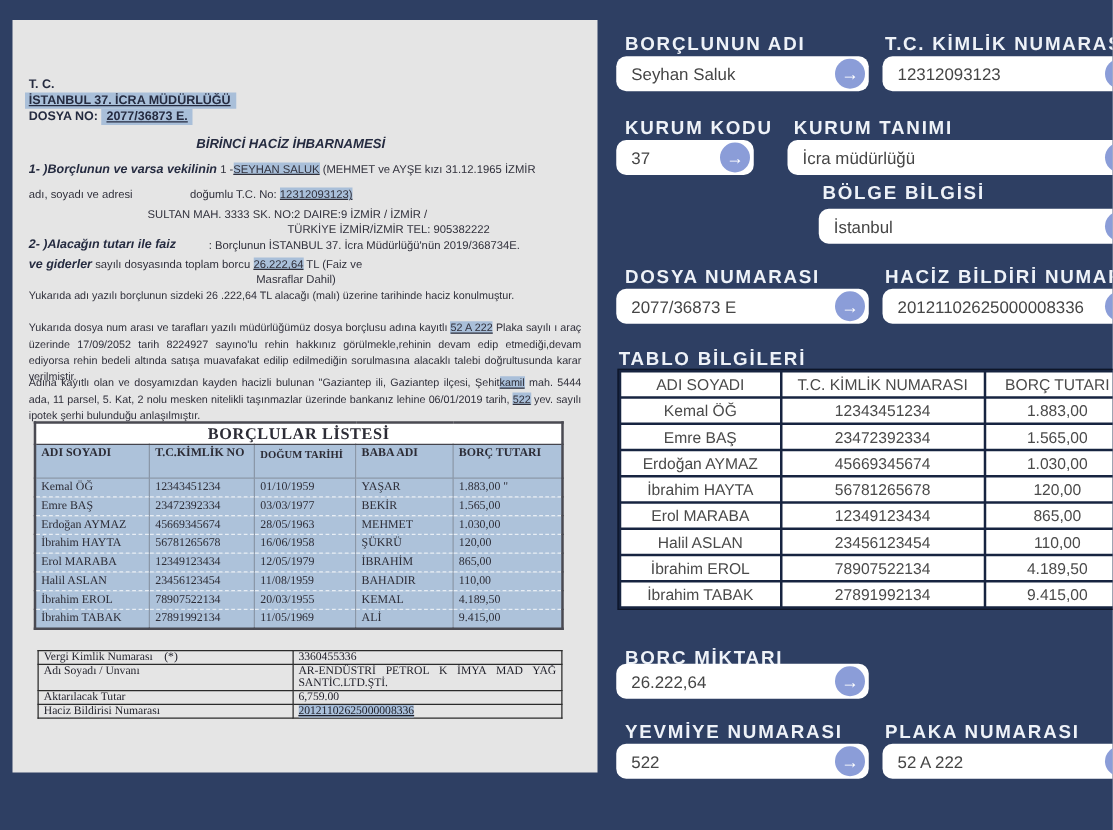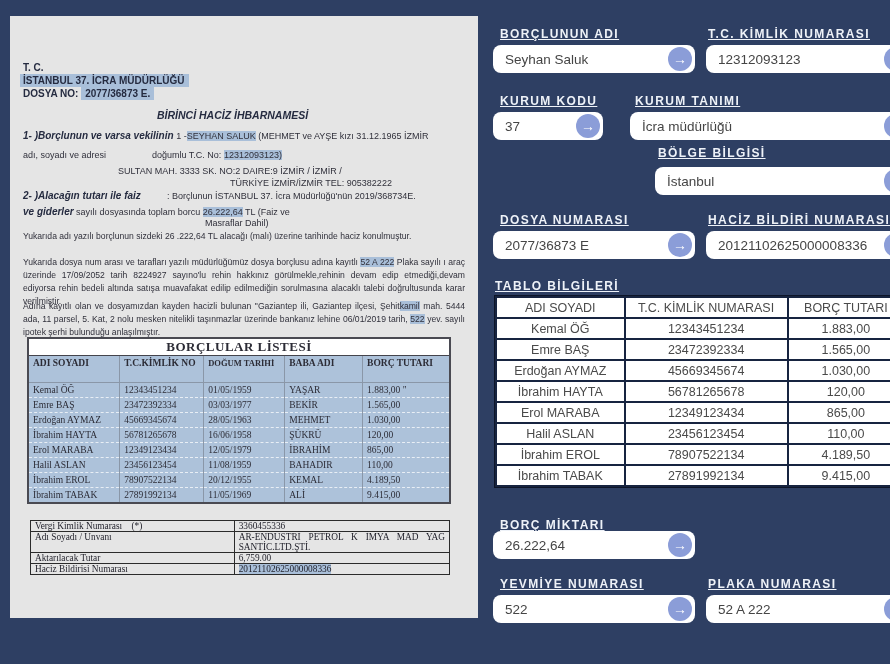--- a/index.html
+++ b/index.html
@@ -3,39 +3,39 @@
 <meta charset="utf-8">
 <style>
   html,body{margin:0;padding:0;}
   body{font-family:"Liberation Sans",sans-serif;}
   .screen{position:relative;width:890px;height:664px;background:#2e3f63;overflow:hidden;}
 
   
   .doc{position:absolute;left:10px;top:16px;width:468px;height:602px;background:#e5e5e5;color:#30303b;}
   .doc .abs{position:absolute;white-space:nowrap;}
   .doc .b{font-weight:bold;color:#252b40;font-style:italic;}
-  .hl{background:#a9bfd9;}
+  .hl{background:#a9bfd9;text-decoration:underline;}
   .d-head{font-size:10px;font-weight:bold;color:#252b40;}
   .d-body{font-size:9px;}
   .d-small{font-size:8.6px;}
   .doc p.para{position:absolute;margin:0;width:442px;font-size:8.6px;line-height:13px;white-space:normal;text-align:justify;}
 
   .btable{position:absolute;left:17px;top:321px;width:424px;border-collapse:collapse;font-family:"Liberation Serif",serif;color:#2c2c36;border:2px solid #4a4a52;}
   .btable td{border:1px solid #8a97a8;}
   .btable tr.ttitle td{background:#fff;font-weight:bold;font-size:13px;text-align:center;padding:0;border:1px solid #44444c;letter-spacing:.5px;margin-top:38px;}
   .btable tr.thead td{background:#adc2da;font-weight:bold;font-size:9.5px;padding:2px 4px;vertical-align:top;height:22px;}
   .btable tr.trow td{background:#adc2da;font-size:9.5px;padding:1px 4px;border-top:1px dashed #e8eef5;border-bottom:1px dashed #e8eef5;height:12px;}
 
   .itable{position:absolute;left:20px;top:504px;width:420px;border-collapse:collapse;font-family:"Liberation Serif",serif;font-size:9.3px;color:#1e1e28;}
   .itable td{border:1px solid #2b2b2b;padding:0 4px;vertical-align:top;}
   .itable td.lbl{width:201px;white-space:pre-wrap;}
   .itable td.val{width:211px;text-align:justify;}
 
   
-  .fld-label{position:absolute;font-weight:bold;font-size:12px;letter-spacing:1.4px;color:#eef2f8;white-space:nowrap;text-decoration:underline;}
+  .fld-label{position:absolute;font-weight:bold;font-size:15px;letter-spacing:1.4px;color:#eef2f8;white-space:nowrap;}
   .fld-input{position:absolute;height:28px;background:#fff;border-radius:8px;font-size:13.5px;color:#454545;display:flex;align-items:center;padding-left:12px;box-sizing:border-box;}
   .fld-value{white-space:nowrap;}
   .arrow{position:absolute;right:3px;top:50%;transform:translateY(-50%);width:24px;height:24px;border-radius:50%;background:#8b9dd8;color:#fff;text-align:center;line-height:24px;font-size:14px;font-weight:bold;}
 
   .ptable{position:absolute;left:494px;top:295px;width:412px;border-collapse:separate;border-spacing:2px;background:#172440;border:1px solid #0d1528;font-size:12.5px;color:#4a4a4a;table-layout:fixed;}
   .ptable td{background:#fff;text-align:center;height:19px;padding:0 4px;overflow:hidden;white-space:nowrap;}
   .ptable col.c1{width:124px;}
   .ptable col.c2{width:158px;}
   .ptable col.c3{width:112px;}
 </style>
@@ -94,21 +94,21 @@
       <tr class="thead">
         <td style="width:92px">ADI SOYADI</td>
         <td style="width:80px">T.C.KİMLİK NO</td>
         <td style="width:79px;font-size:8.5px">DOĞUM TARİHİ</td>
         <td style="width:75px">BABA ADI</td>
         <td style="width:88px">BORÇ TUTARI</td>
       </tr>
       <tr class="trow">
             <td>Kemal ÖĞ</td>
             <td>12343451234</td>
-            <td>01/05/1959</td>
+            <td>01/10/1959</td>
             <td>YAŞAR</td>
             <td>1.883,00 "</td>
           </tr>
       <tr class="trow">
             <td>Emre BAŞ</td>
             <td>23472392334</td>
             <td>03/03/1977</td>
             <td>BEKİR</td>
             <td>1.565,00</td>
           </tr>
@@ -136,21 +136,21 @@
       <tr class="trow">
             <td>Halil ASLAN</td>
             <td>23456123454</td>
             <td>11/08/1959</td>
             <td>BAHADIR</td>
             <td>110,00</td>
           </tr>
       <tr class="trow">
             <td>İbrahim EROL</td>
             <td>78907522134</td>
-            <td>20/12/1955</td>
+            <td>20/03/1955</td>
             <td>KEMAL</td>
             <td>4.189,50</td>
           </tr>
       <tr class="trow">
             <td>İbrahim TABAK</td>
             <td>27891992134</td>
             <td>11/05/1969</td>
             <td>ALİ</td>
             <td>9.415,00</td>
           </tr>

